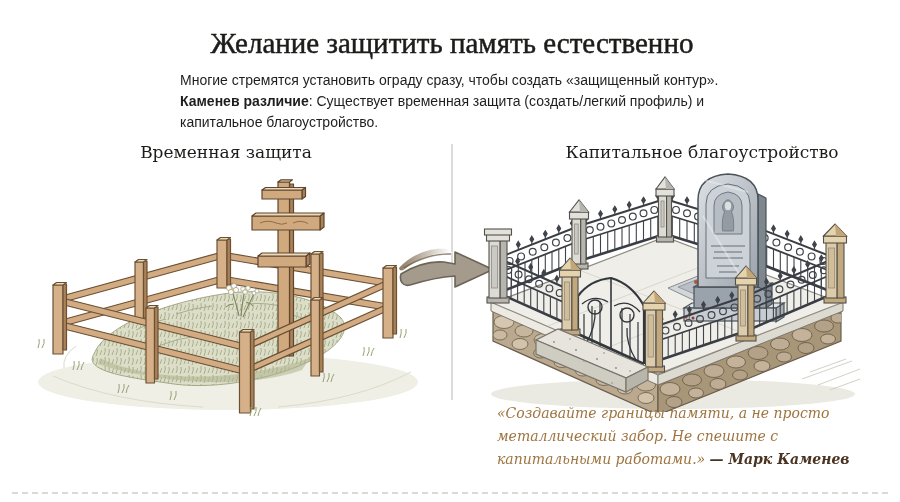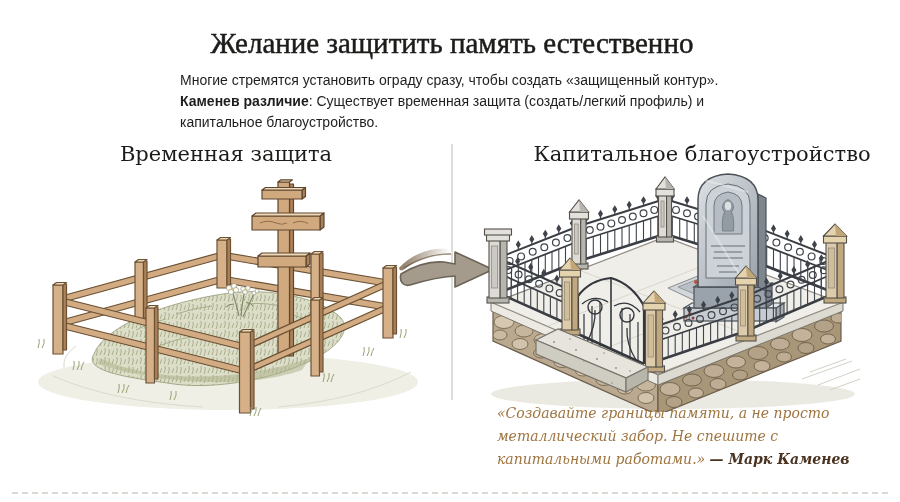--- a/index.html
+++ b/index.html
@@ -1,19 +1,19 @@
 <!DOCTYPE html>
 <html><head>
 <meta charset="utf-8">
 <style>
   html,body{margin:0;padding:0}
   .page{position:relative;width:900px;height:502px;background:#ffffff;font-family:"Liberation Sans",sans-serif;overflow:hidden;color:#222}
   .title{position:absolute;top:25px;left:0;width:100%;text-align:center;font-family:"Liberation Serif",serif;font-size:29px;font-weight:400;-webkit-text-stroke:0.5px #1c1c1a;color:#1c1c1a;margin:2px}
   .intro{position:absolute;top:70px;left:180px;width:540px;text-align:left;font-size:14px;line-height:21px;color:#1e1e1e;margin:0}
-  .col-heading{position:absolute;top:142px;font-family:"DejaVu Serif",serif;font-size:21px;font-weight:400;color:#1c1c1a;text-align:center;margin:0}
+  .col-heading{position:absolute;top:142px;font-family:"DejaVu Serif",serif;font-size:17px;font-weight:400;color:#1c1c1a;text-align:center;margin:0}
   .col-heading.left{left:0;width:452px}
   .col-heading.right{left:452px;width:500px}
   .divider{position:absolute;left:451px;top:144px;width:1.5px;height:256px;background:#dcdcda}
   .illus{position:absolute}
   .quote{position:absolute;left:497px;top:402px;width:388px;font-family:"DejaVu Serif",serif;font-style:italic;font-size:14px;line-height:23px;color:#9e7440;margin:0}
   .quote .attr{color:#4a3421;font-weight:bold}
   .bottom-line{position:absolute;left:12px;right:12px;top:492px;border-top:2px dashed #d2d2cb;opacity:.8}
 </style>
 </head>
 <body>

